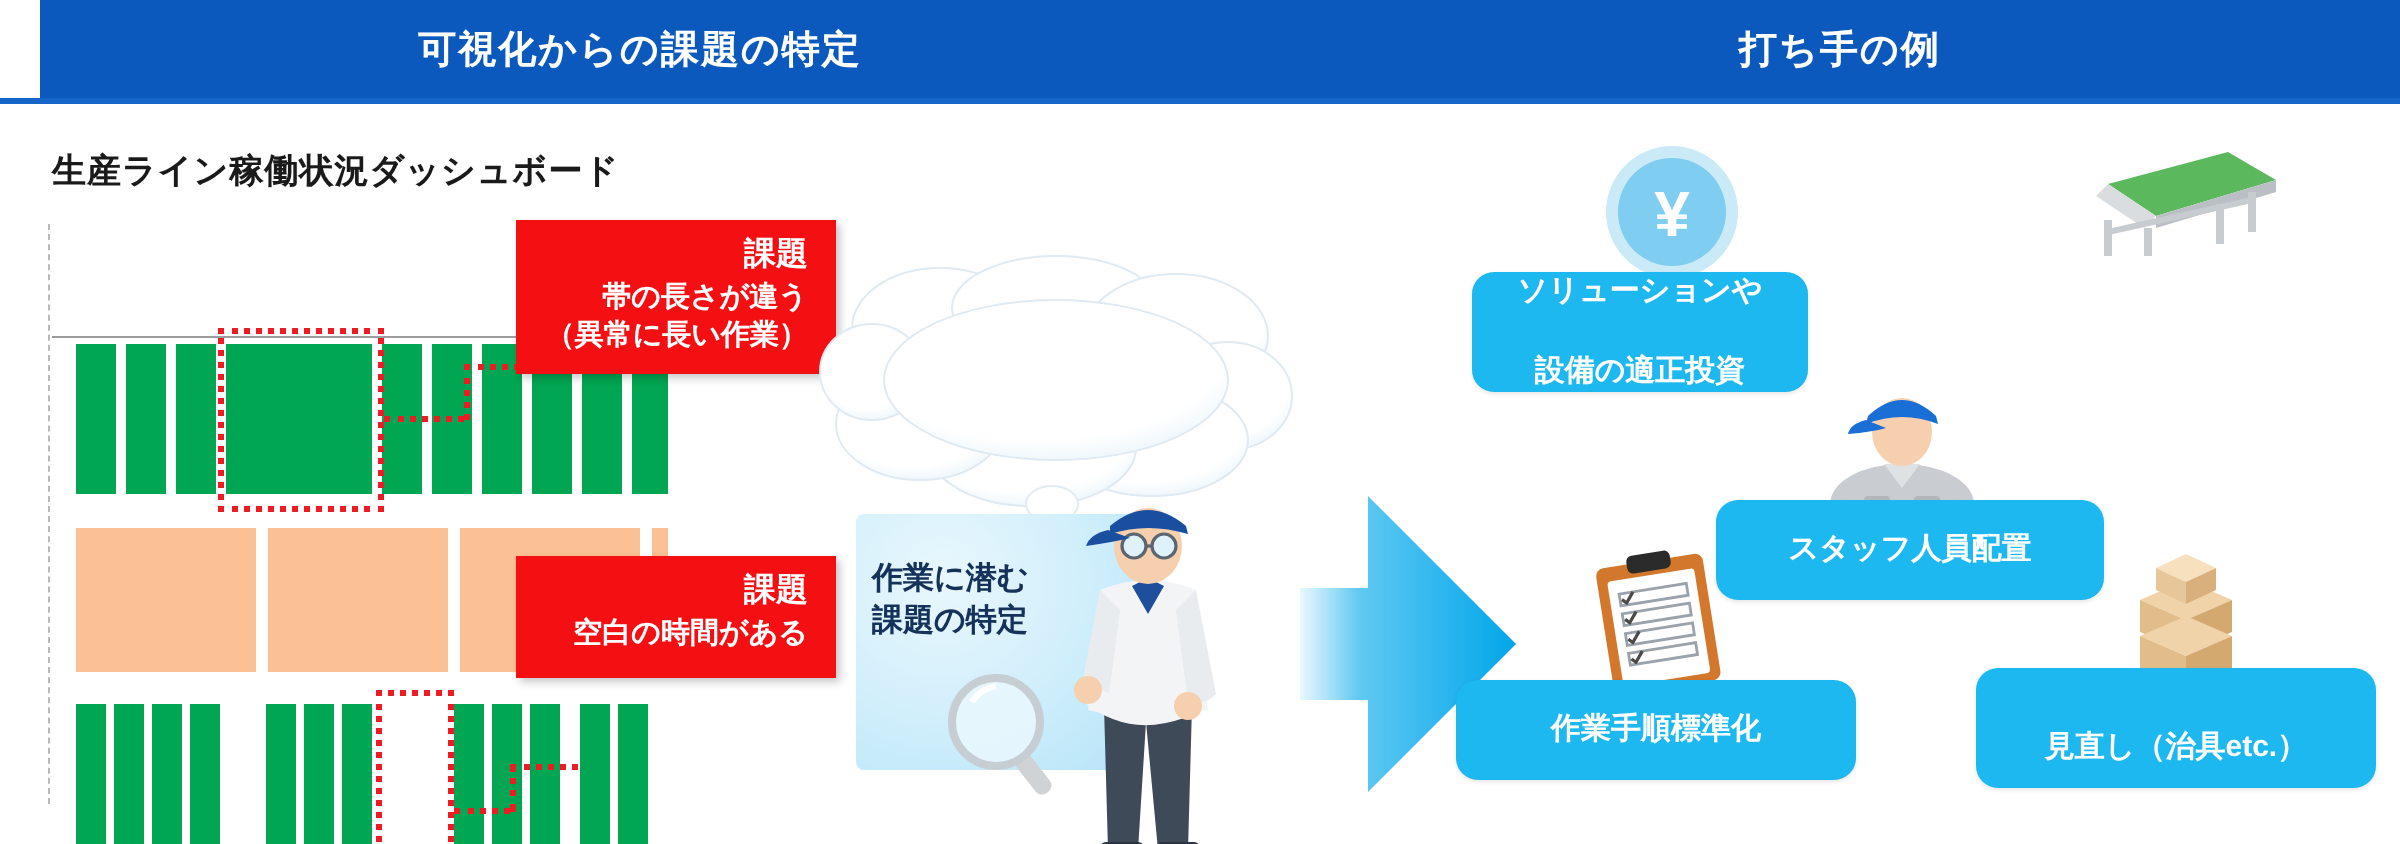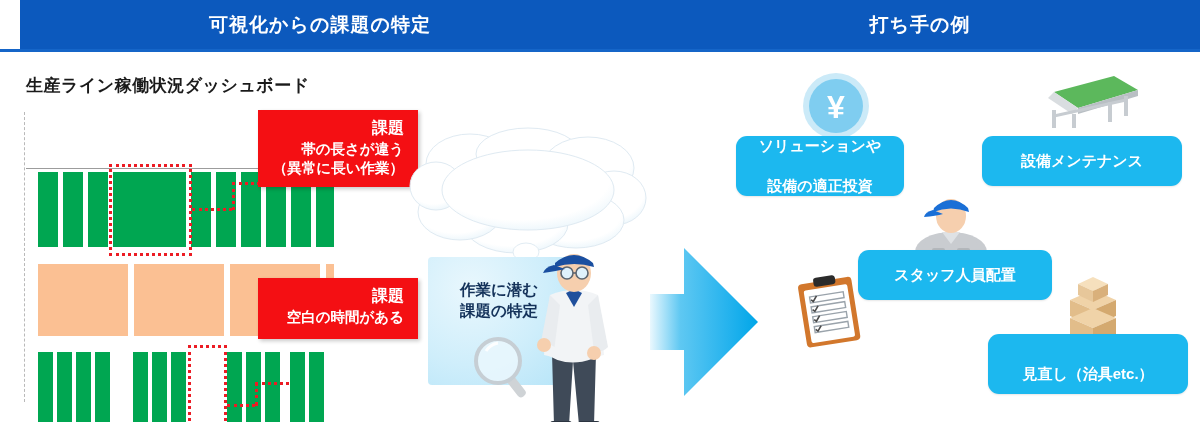--- a/index.html
+++ b/index.html
@@ -100,21 +100,21 @@
 
   
   .person-block { position: absolute; left: 428px; top: 205px; width: 200px; height: 170px; }
   .person-bg {
     position: absolute; left: 0; top: 0; width: 142px; height: 128px;
     background: radial-gradient(circle at 30% 25%, #e9f7fd 0%, #cfeefb 55%, #b5e4f8 100%);
     border-radius: 4px;
   }
   .person-label {
     position: absolute; left: 8px; top: 22px; width: 126px;
-    text-align: center; color: #14325a;
+    color: #14325a;
     font-size: 15.5px; font-weight: bold; line-height: 1.38;
   }
 
   
   .arrow-wrap { position: absolute; left: 650px; top: 190px; }
 
   
   .right-panel { position: absolute; left: 660px; top: 52px; width: 540px; height: 370px; }
 
   .pill {
@@ -355,28 +355,28 @@
     </g>
   </svg>
 
   <div class="pill" style="left:76px; top:84px; width:168px; height:60px;">
     <span>
       <span>ソリューションや</span><br>
       <span>設備の適正投資</span>
     </span>
   </div>
 
-  <div class="pill" style="left:322px; top:84px; width:200px; height:50px;">
-    <span>設備メンテナンス</span>
-  </div>
 
   <div class="pill" style="left:198px; top:198px; width:194px; height:50px;">
     <span>スタッフ人員配置</span>
   </div>
 
+  <div class="pill" style="left:68px; top:288px; width:200px; height:50px;">
+    <span>作業手順標準化</span>
+  </div>
 
   <div class="pill" style="left:328px; top:282px; width:200px; height:60px;">
     <span>
       <br>
       <span>見直し（治具etc.）</span>
     </span>
   </div>
 </div>
 
 </body></html>

